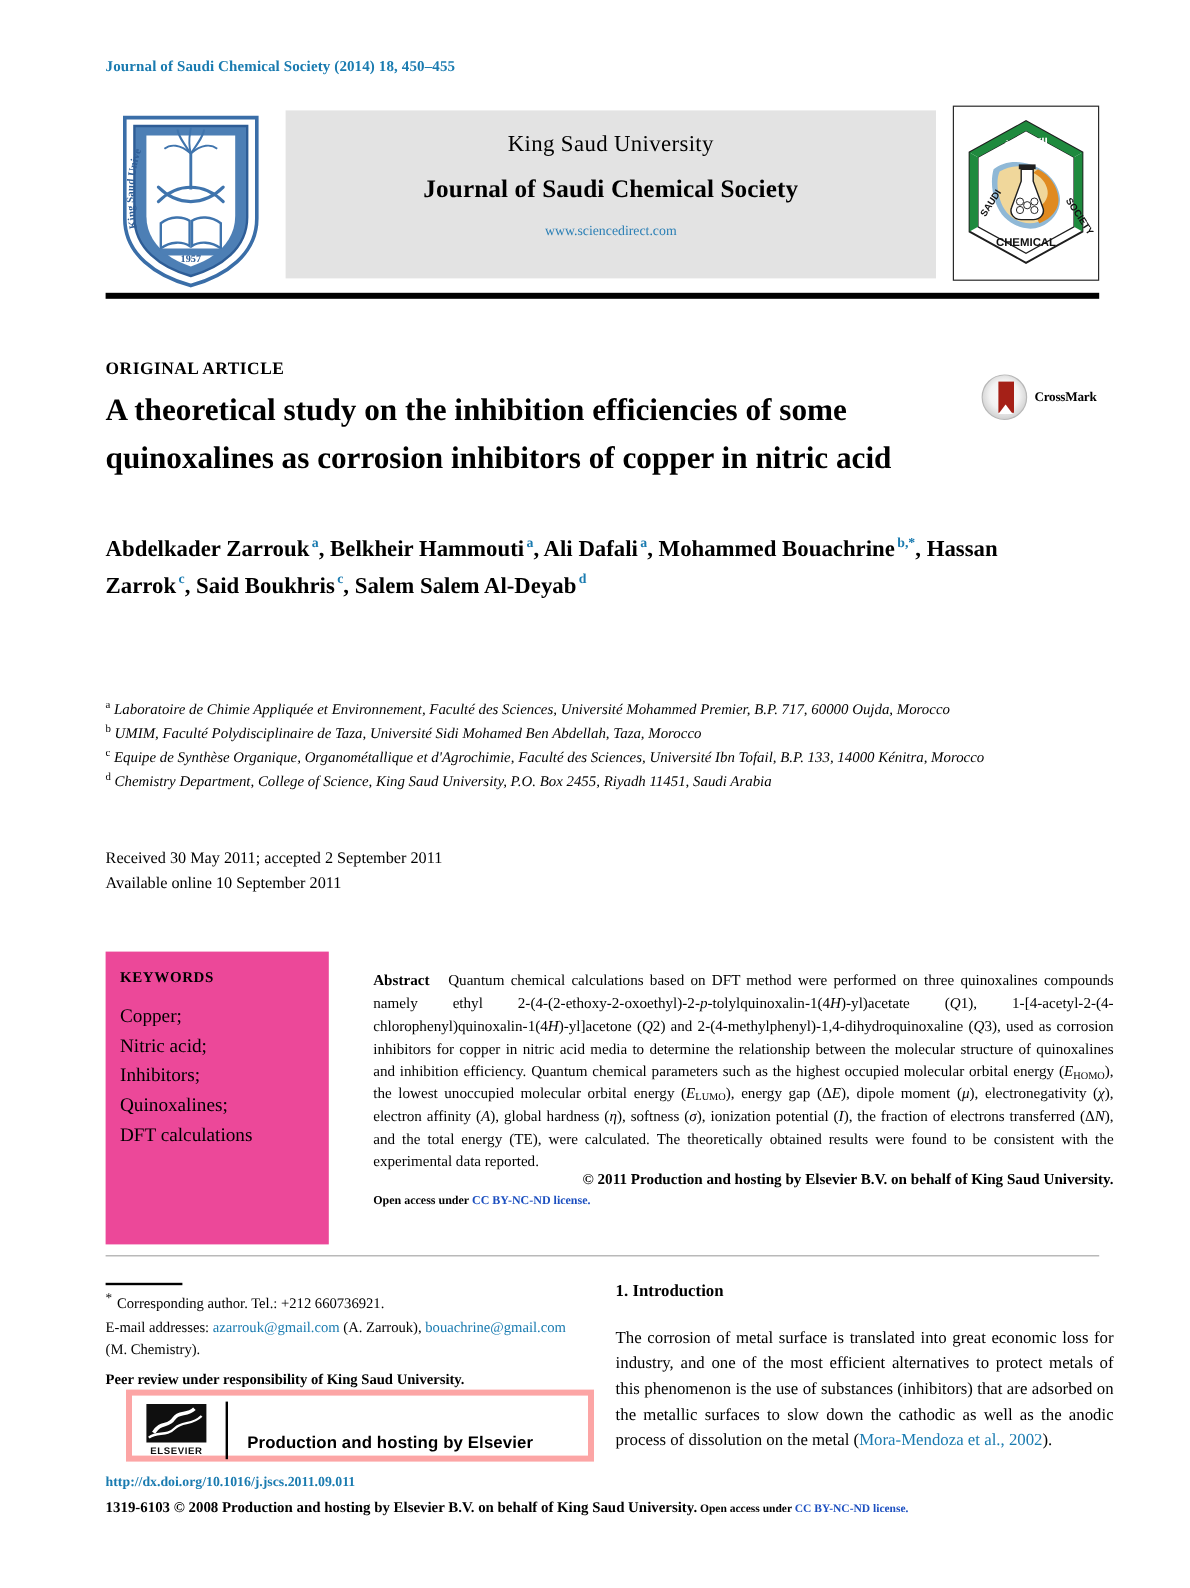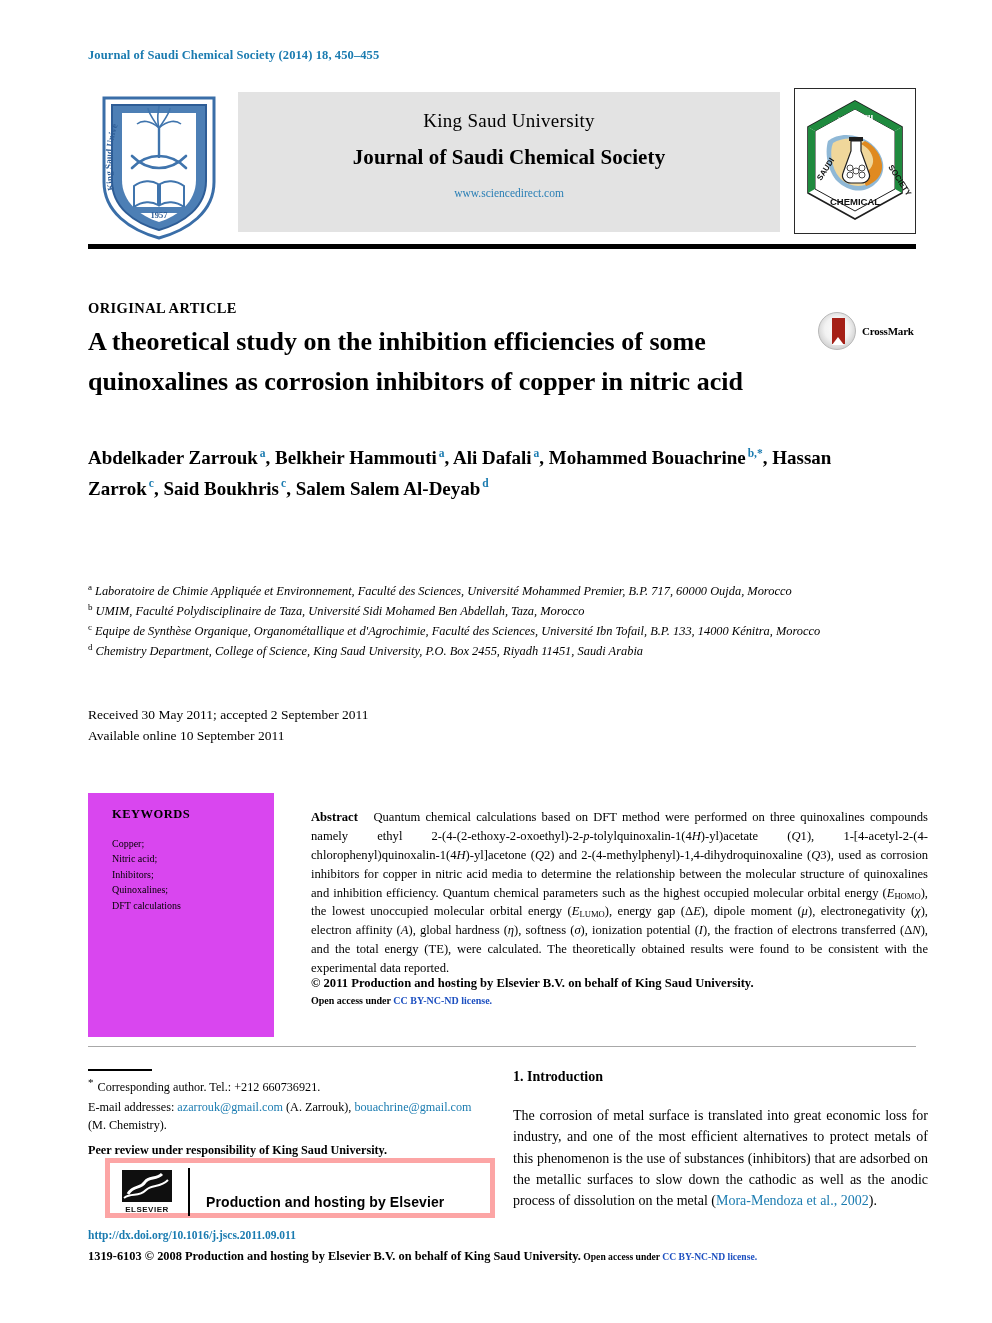--- a/index.html
+++ b/index.html
@@ -206,33 +206,33 @@
   }
   .dates p { margin: 0; }
 
   
   .kw-box {
     position: absolute;
     left: 88px;
     top: 793px;
     width: 186px;
     height: 244px;
-    background: #d946ef;
-    padding: 14px 16px 0 24px;
+    background: #ec4899;
+    padding: 14px 16px 0 12px;
     box-sizing: border-box;
   }
   .kw-head {
     font-size: 12.5px;
     font-weight: bold;
     letter-spacing: 0.5px;
     font-family: "Liberation Serif", serif;
     margin-bottom: 14px;
   }
   .kw-list {
-    font-size: 10px;
+    font-size: 16px;
     line-height: 1.54;
     font-family: "Liberation Serif", serif;
   }
   .abstract {
     position: absolute;
     left: 311px;
     top: 808px;
     width: 617px;
     font-size: 12.6px;
     line-height: 1.50;
@@ -241,20 +241,21 @@
   }
   .abs-label { font-weight: bold; }
   .abs-label:after { content: "\00a0\00a0\00a0"; }
   .abstract i { font-style: italic; }
   .abstract sub { font-size: 8.6px; vertical-align: baseline; position: relative; bottom: -2px; }
   .copy-line {
     position: absolute;
     left: 311px;
     top: 976px;
     width: 617px;
+    text-align: right;
     font-size: 12.6px;
     font-weight: bold;
     font-family: "Liberation Serif", serif;
   }
   .oa-line {
     position: absolute;
     left: 311px;
     top: 995px;
     width: 617px;
     text-align: left;

